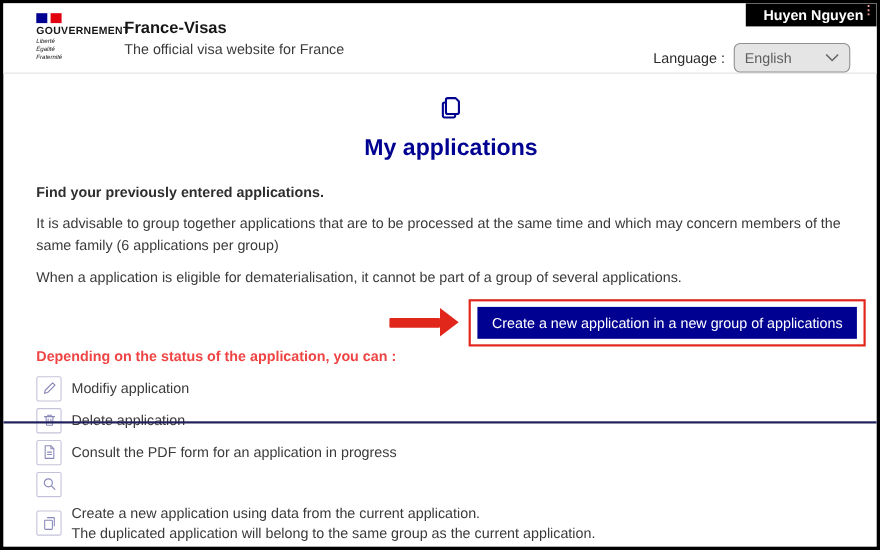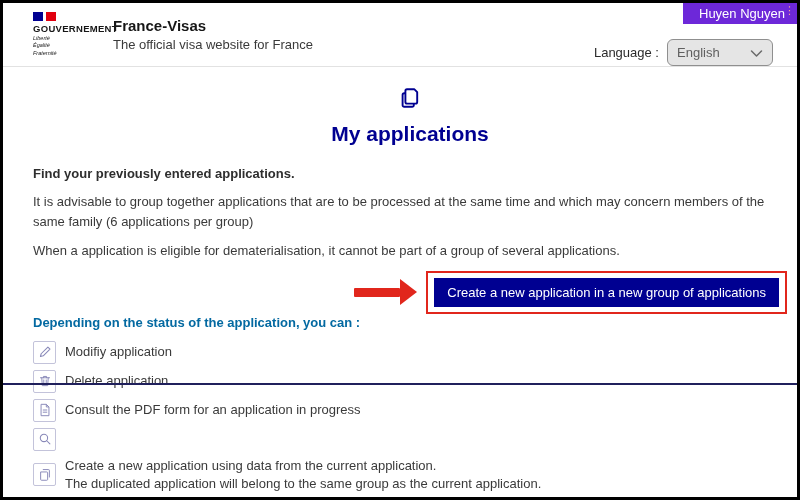--- a/index.html
+++ b/index.html
@@ -35,22 +35,22 @@
   .gov-motto {
     font-size: 5.5px; font-style: italic; color: #161616; line-height: 1.35;
   }
   .brand { position: absolute; left: 110px; top: 14px; }
   .brand-title { font-size: 15px; font-weight: bold; color: #161616; }
   .brand-sub { font-size: 13px; color: #3a3a3a; margin-top: 3px; }
 
   .user-badge {
     position: absolute; top: 0; right: 0;
     height: 21px; min-width: 110px;
-    background: #6d28d9; color: #fff;
-    font-size: 13px; font-weight: normal;
+    background: #000000; color: #fff;
+    font-size: 13px; font-weight: bold;
     display: flex; align-items: center; justify-content: flex-end;
     padding: 0 12px 0 16px;
   }
   .badge-dots {
     position: absolute; right: 2px; top: 2px;
     color: #f2a09a; font-size: 11px; line-height: 1;
     letter-spacing: 0;
   }
 
   .lang-row {
@@ -92,21 +92,21 @@
     border: 2px solid #e1261c;
     padding: 5px 6px;
     background: #fff;
   }
   .cta-button {
     background: #000091; color: #fff;
     border: none; font-family: Liberation Sans, sans-serif;
     font-size: 13px; padding: 7px 13px; cursor: pointer;
   }
 
-  .status-line { font-size: 13px; font-weight: bold; color: #0369a1; margin: 1px 0 11px; }
+  .status-line { font-size: 13px; font-weight: bold; color: #ef4444; margin: 1px 0 11px; }
 
   .action-list { list-style: none; }
   .action-item { display: flex; align-items: center; margin-bottom: 6px; }
   .icon-box {
     width: 23px; height: 23px; flex: 0 0 23px;
     border: 1px solid #c3c3da; border-radius: 2px;
     display: flex; align-items: center; justify-content: center;
     margin-right: 9px; background: #fff;
   }
   .action-label { font-size: 13px; color: #3a3a3a; line-height: 1.4; }

